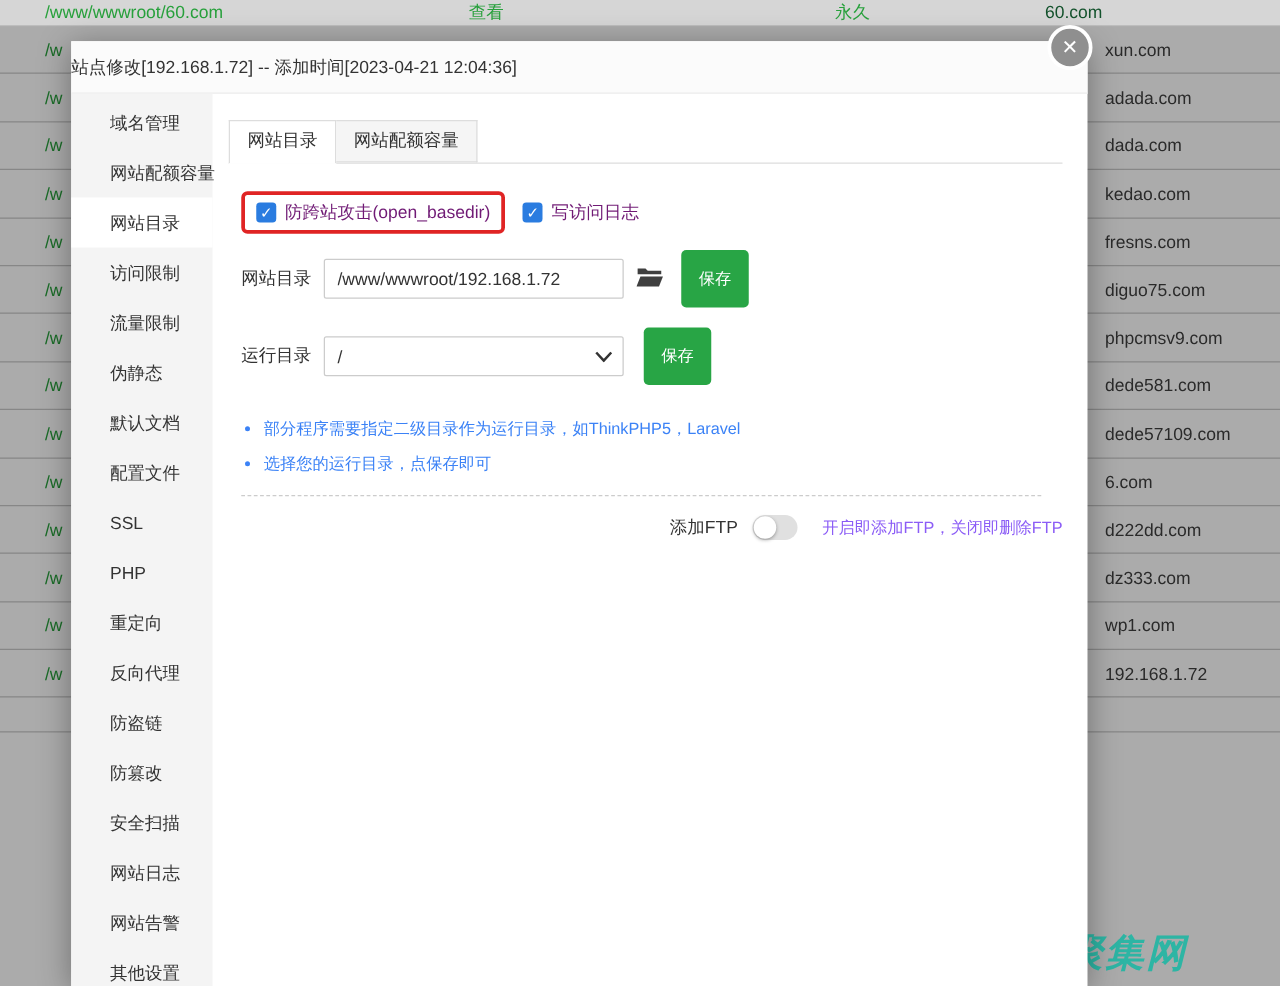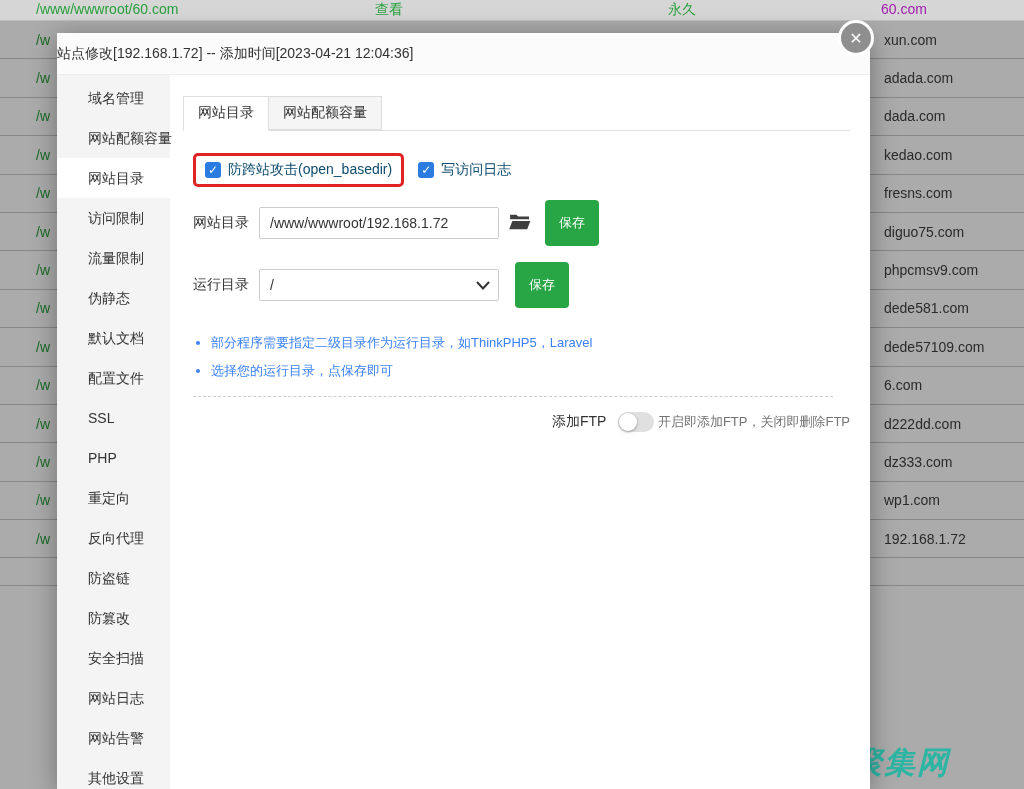--- a/index.html
+++ b/index.html
@@ -50,21 +50,21 @@
     border:1px solid #ddd; cursor:pointer; white-space:nowrap; }
   .tab.active { background:#fff; border-bottom:1px solid #fff; margin-bottom:-1px; }
   .tab + .tab { border-left:none; }
 
   .cb-row { display:flex; align-items:center; margin-top:22px; margin-left:10px; }
   .red-box { display:inline-flex; align-items:center; border:3px solid #e02424;
     border-radius:5px; padding:5px 9px; }
   .cb { width:16px; height:16px; flex:none; background:#2a7ce0; border-radius:3px;
     color:#fff; font-size:12px; line-height:16px; text-align:center; font-weight:bold;
     cursor:pointer; }
-  .cb-label { margin-left:7px; font-size:14px; color:#0c4a6e; white-space:nowrap; }
+  .cb-label { margin-left:7px; font-size:14px; color:#701a75; white-space:nowrap; }
   .cb-group { display:inline-flex; align-items:center; margin-left:14px; }
 
   .frow { display:flex; align-items:center; margin-left:10px; }
   .flabel { width:66px; flex:none; font-size:14px; color:#333; }
   .finput { width:240px; height:32px; border:1px solid #ccc; border-radius:2px;
     padding:0 10px; font-size:14px; color:#333; outline:none; }
   .fselect { width:240px; height:32px; border:1px solid #ccc; border-radius:2px;
     display:flex; align-items:center; padding:0 10px; font-size:14px; color:#333;
     position:relative; cursor:pointer; background:#fff; }
   .fselect svg { position:absolute; right:8px; }
@@ -76,31 +76,31 @@
   .notes { margin:26px 0 0 28px; }
   .notes li { font-size:13px; color:#3b82f6; margin-bottom:10px; list-style:disc; }
 
   .dashed-divider { margin:16px 17px 0 10px; border-top:1px dashed #ccc; }
 
   .ftp-row { display:flex; align-items:center; margin-top:15px; margin-left:10px;justify-content:flex-end; }
   .toggle { width:36px; height:20px; border-radius:10px; background:#e0e0e0;
     position:relative; cursor:pointer; flex:none; }
   .toggle .knob { position:absolute; left:1px; top:1px; width:18px; height:18px;
     background:#fff; border-radius:50%; box-shadow:0 1px 3px rgba(0,0,0,0.35); }
-  .ftp-hint { margin-left:4px; font-size:13px; color:#737373; }
+  .ftp-hint { margin-left:20px; font-size:13px; color:#8b5cf6; }
 </style>
 </head>
 <body>
 
 <div class="bg-table">
   <div class="bg-first-row">
     <span class="green-link" style="left:36px">/www/wwwroot/60.com</span>
     <span class="green-link" style="left:375px">查看</span>
     <span class="green-link" style="left:668px">永久</span>
-    <span style="left:881px;color:#a21caf">60.com</span>
+    <span style="left:836px;color:#14532d">60.com</span>
   </div>
   <div class="bg-rows">
 
       <div class="bg-row">
         <span class="frag">/w</span>
         <span class="domain">xun.com</span>
       </div>
 
       <div class="bg-row">
         <span class="frag">/w</span>

